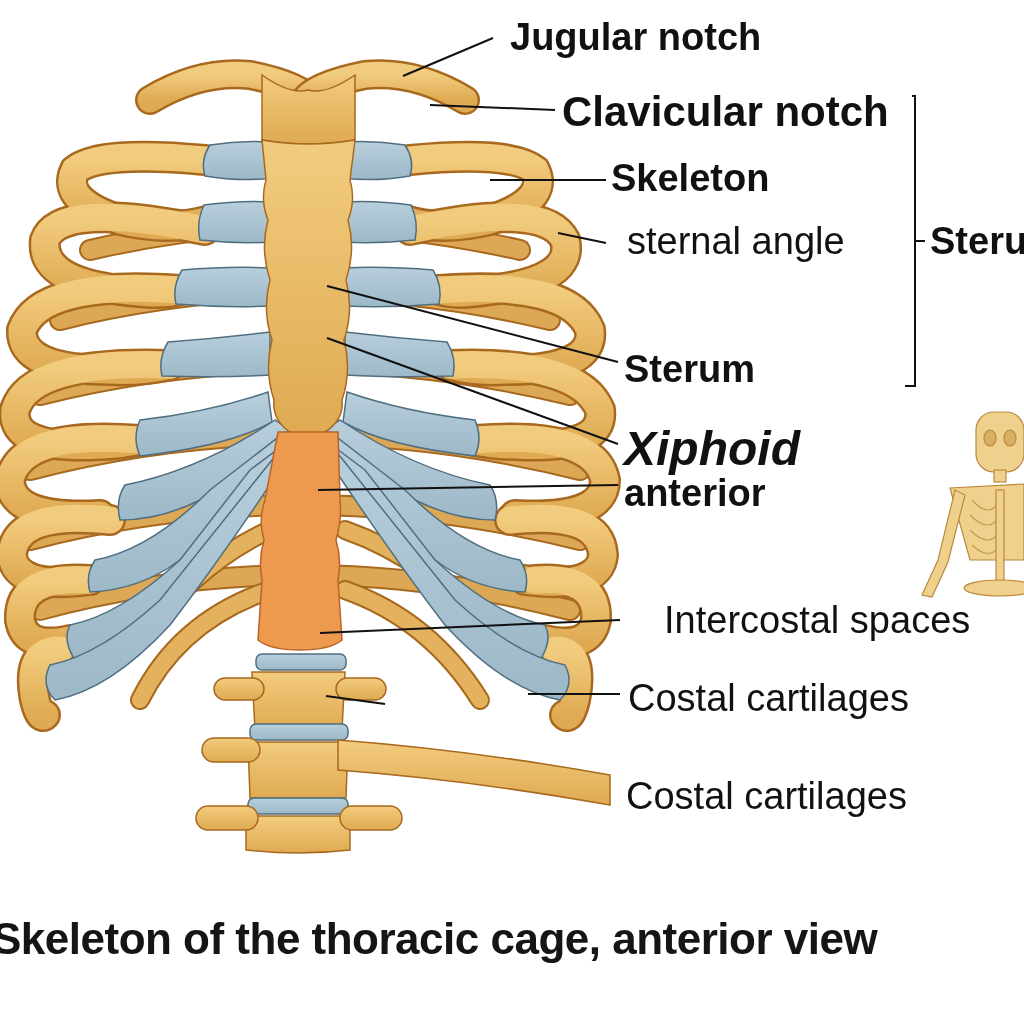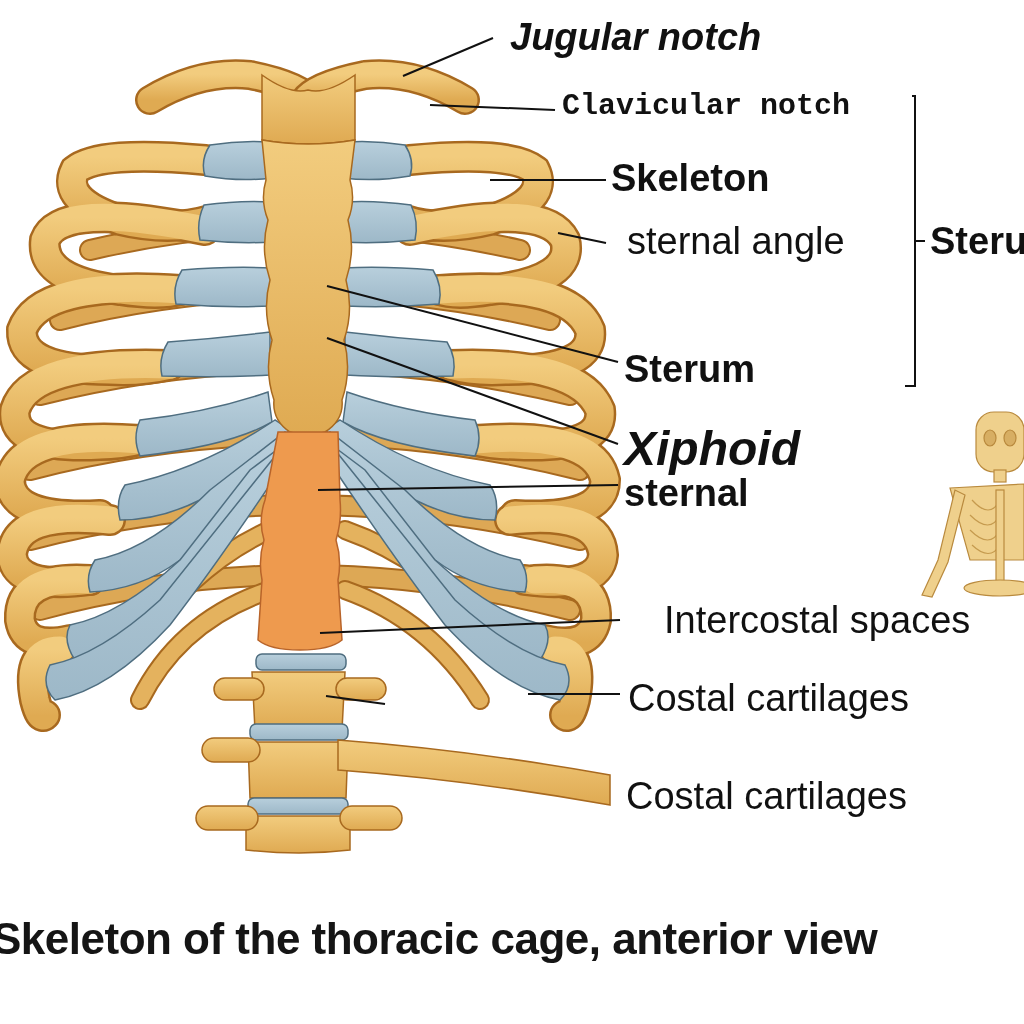--- a/index.html
+++ b/index.html
@@ -1,21 +1,21 @@
 <!DOCTYPE html>
 <html><head>
 <meta charset="utf-8">
 <style>
   html, body { margin:0; padding:0; background:#ffffff; }
   body { width:1024px; height:1024px; position:relative; overflow:hidden; font-family:"Liberation Sans", sans-serif; }
   #art { position:absolute; left:0; top:0; width:1024px; height:1024px; }
   .lbl { position:absolute; color:#111; white-space:nowrap; line-height:1; }
   .bold { font-weight:bold; }
-  .l-jug { left:510px; top:18px; font-size:38px;font-style:italic; }
-  .l-clav { left:562px; top:91px; font-size:30px;font-family:Liberation Mono, monospace; }
+  .l-jug { left:510px; top:18px; font-size:38px; }
+  .l-clav { left:562px; top:91px; font-size:42px; }
   .l-man { left:611px; top:159px; font-size:38px; }
   .l-sang { left:611px; top:222px; font-size:38px; font-weight:normal;margin-left:16px; }
   .l-sterb { left:930px; top:222px; font-size:38px; }
   .l-ster { left:624px; top:350px; font-size:38px; }
   .l-xiph1 { left:624px; top:425px; font-size:48px;font-style:italic; }
   .l-xiph2 { left:624px; top:474px; font-size:38px; }
   .l-inter { left:664px; top:601px; font-size:38px; }
   .l-cost1 { left:628px; top:679px; font-size:38px; }
   .l-cost2 { left:626px; top:777px; font-size:38px; }
   .caption { position:absolute; left:-8px; top:914px; font-size:44px; font-weight:bold; color:#151515; white-space:nowrap; letter-spacing:-0.5px; }
@@ -200,18 +200,18 @@
   </g>
 </svg>
 
 <div class="lbl bold l-jug">Jugular notch</div>
 <div class="lbl bold l-clav">Clavicular notch</div>
 <div class="lbl bold l-man">Skeleton</div>
 <div class="lbl l-sang">sternal angle</div>
 <div class="lbl bold l-sterb">Sterum</div>
 <div class="lbl bold l-ster">Sterum</div>
 <div class="lbl bold l-xiph1">Xiphoid</div>
-<div class="lbl bold l-xiph2">sternal</div>
+<div class="lbl bold l-xiph2">anterior</div>
 <div class="lbl l-inter">Intercostal spaces</div>
 <div class="lbl l-cost1">Costal cartilages</div>
 <div class="lbl l-cost2">Costal cartilages</div>
 
 <div class="caption">Skeleton of the thoracic cage, anterior view</div>
 
 </body></html>

